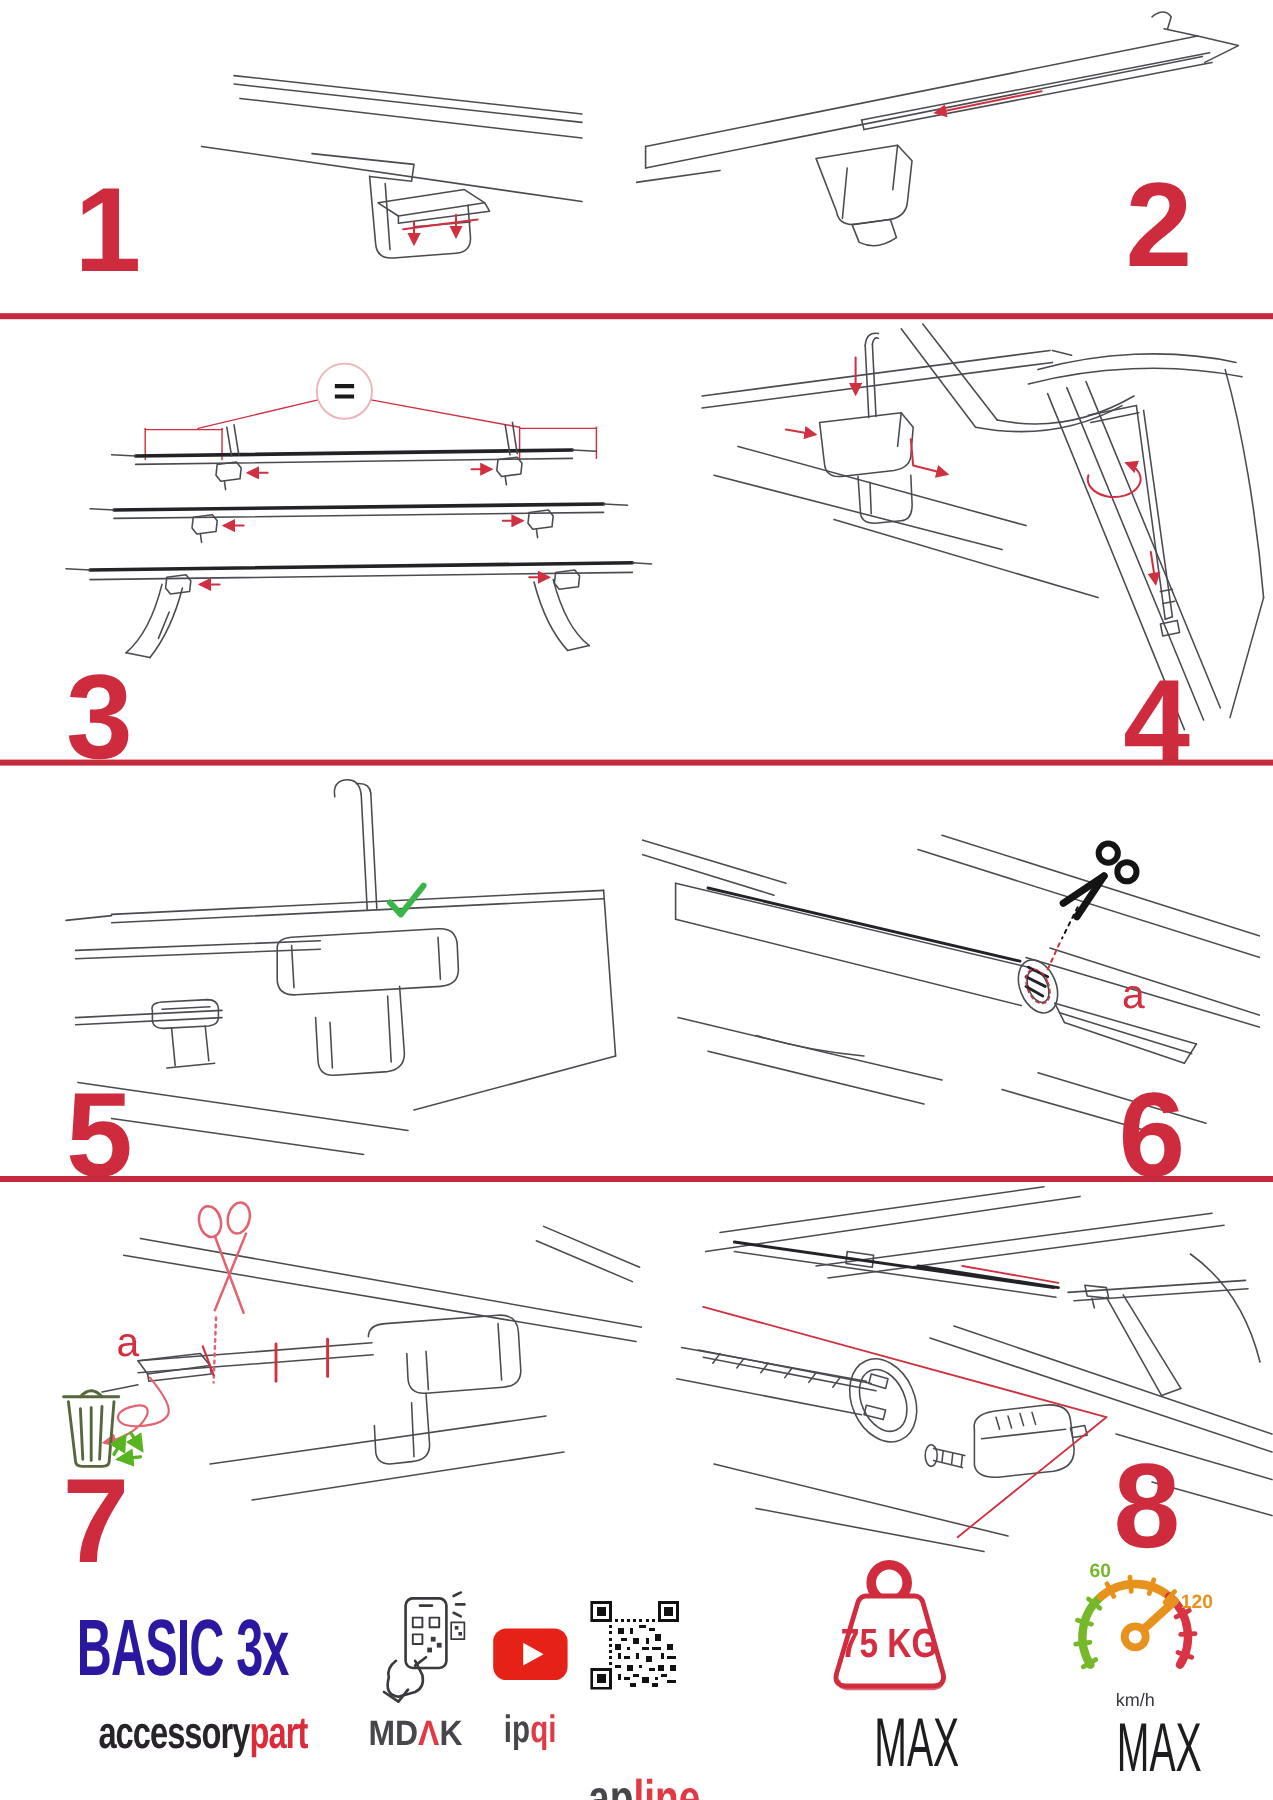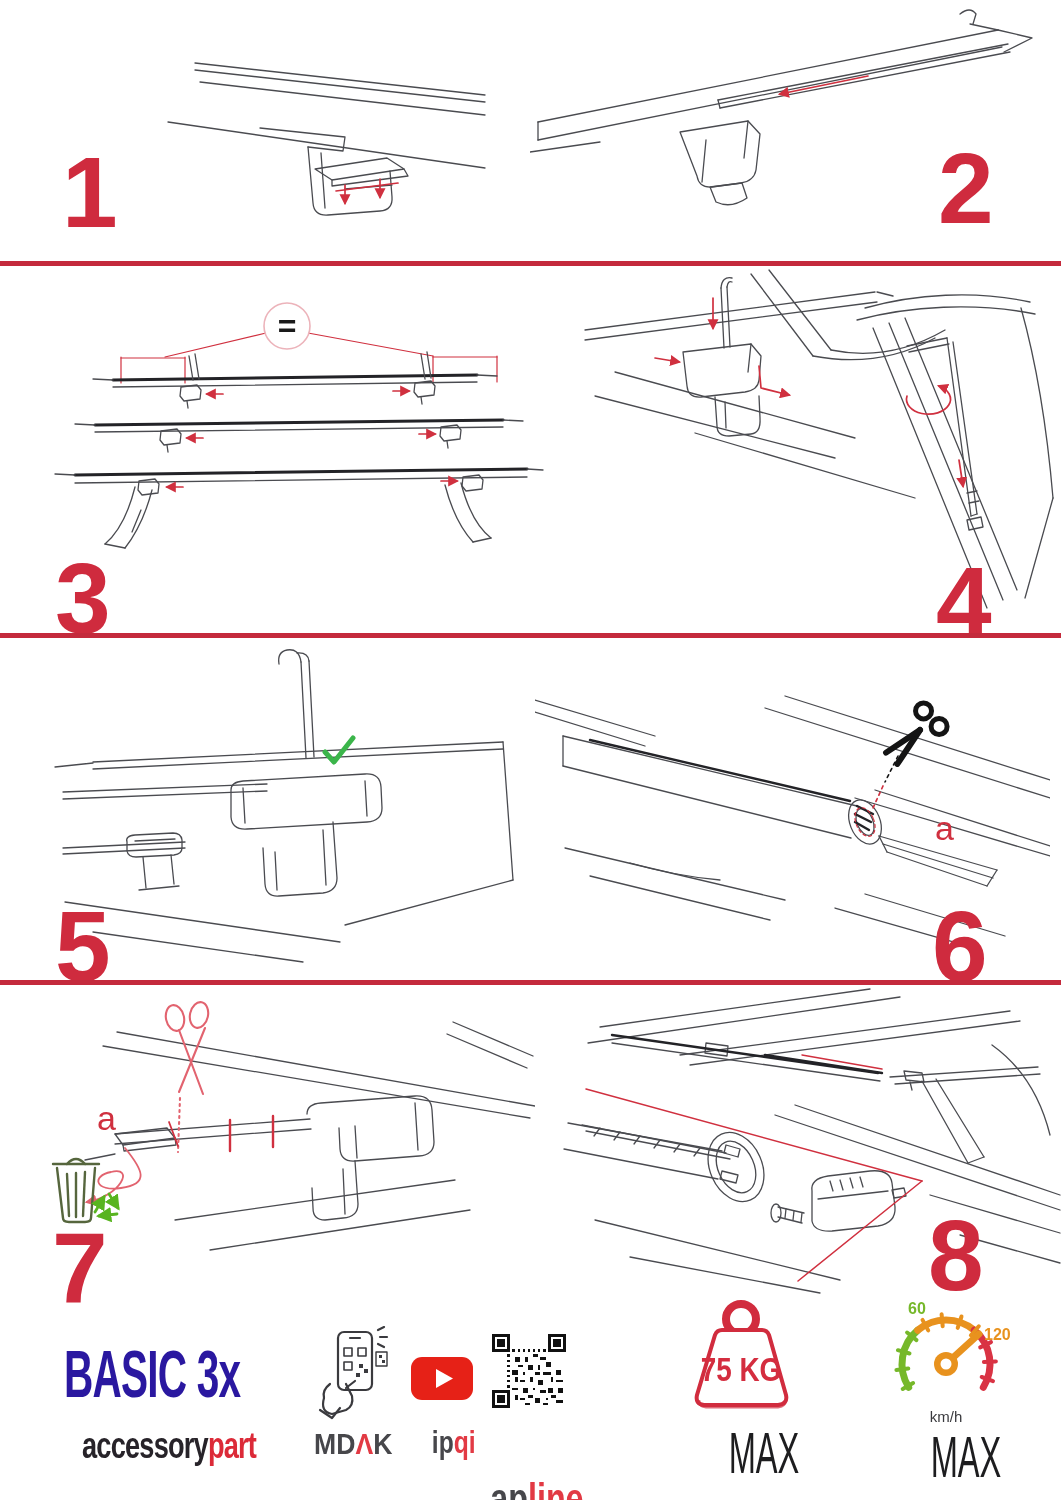--- a/index.html
+++ b/index.html
@@ -18,21 +18,21 @@
   .ob{stroke:#56663d;stroke-width:2.4;fill:none;stroke-linecap:round;stroke-linejoin:round;}
   .rc{stroke:#58b41f;stroke-width:2.8;fill:none;stroke-linecap:round;stroke-linejoin:round;}
   .blk{stroke:#141414;fill:none;stroke-linecap:round;}
   svg text{font-family:"Liberation Sans",sans-serif;}
   
   .wm{position:absolute;white-space:nowrap;text-decoration:underline;}
   .wm>span{display:inline-block;transform-origin:0 0;}
   .product{font-size:52px;font-weight:bold;color:#2a18a0;letter-spacing:-1px;}
   .brandrow{font-size:34px;font-weight:bold;letter-spacing:-1px;}
   .c-dark{color:#272329;} .c-red{color:#dc2a38;} .c-gray{color:#47474b;} .c-red2{color:#e23a44;}
-  .logolabel{position:absolute;text-align:right;font-weight:bold;}
+  .logolabel{position:absolute;text-align:center;font-weight:bold;}
   .logolabel>span{display:inline-block;transform-origin:50% 0;}
   .maxlabel{position:absolute;text-align:right;font-weight:normal;font-size:48px;color:#1d1d1f;}
   .maxlabel>span{display:inline-block;transform:scale(0.68,1.2);transform-origin:50% 0;}
 </style>
 </head>
 <body>
 
 <div class="page">
 
   <svg width="0" height="0" style="position:absolute" aria-hidden="true">

